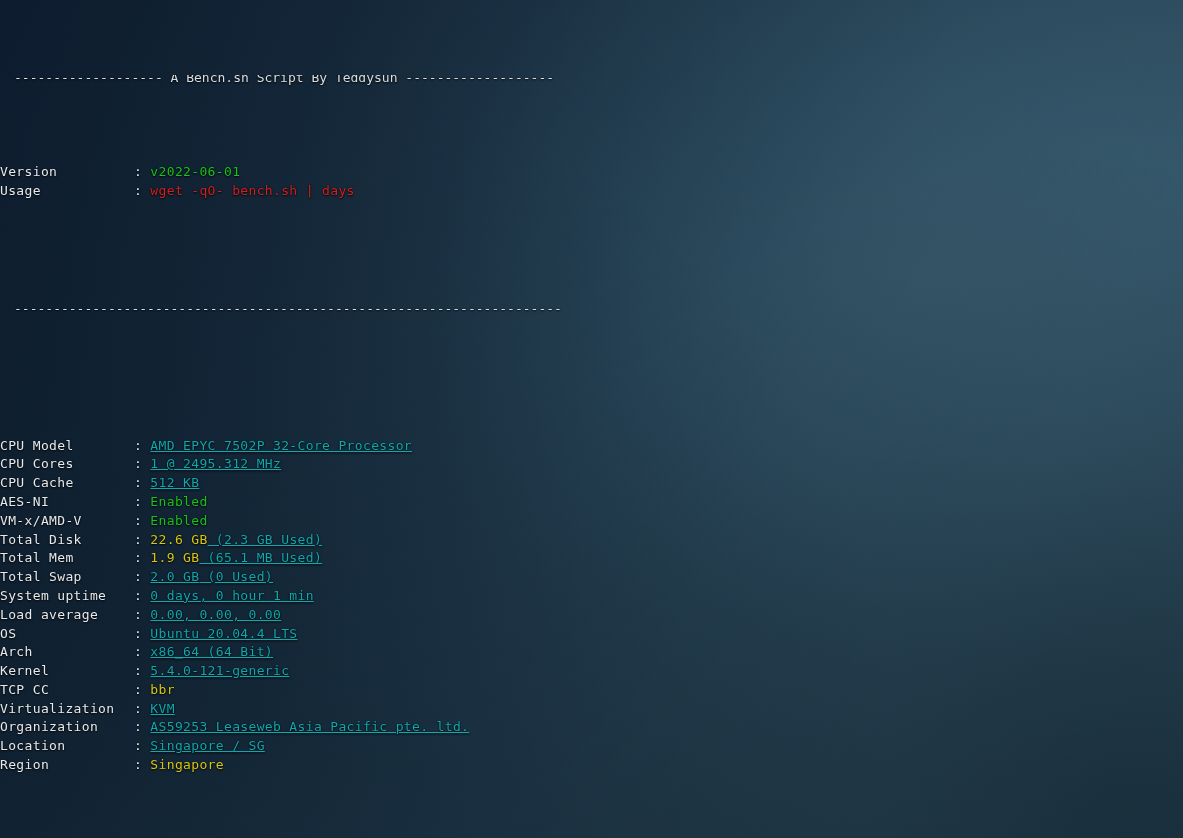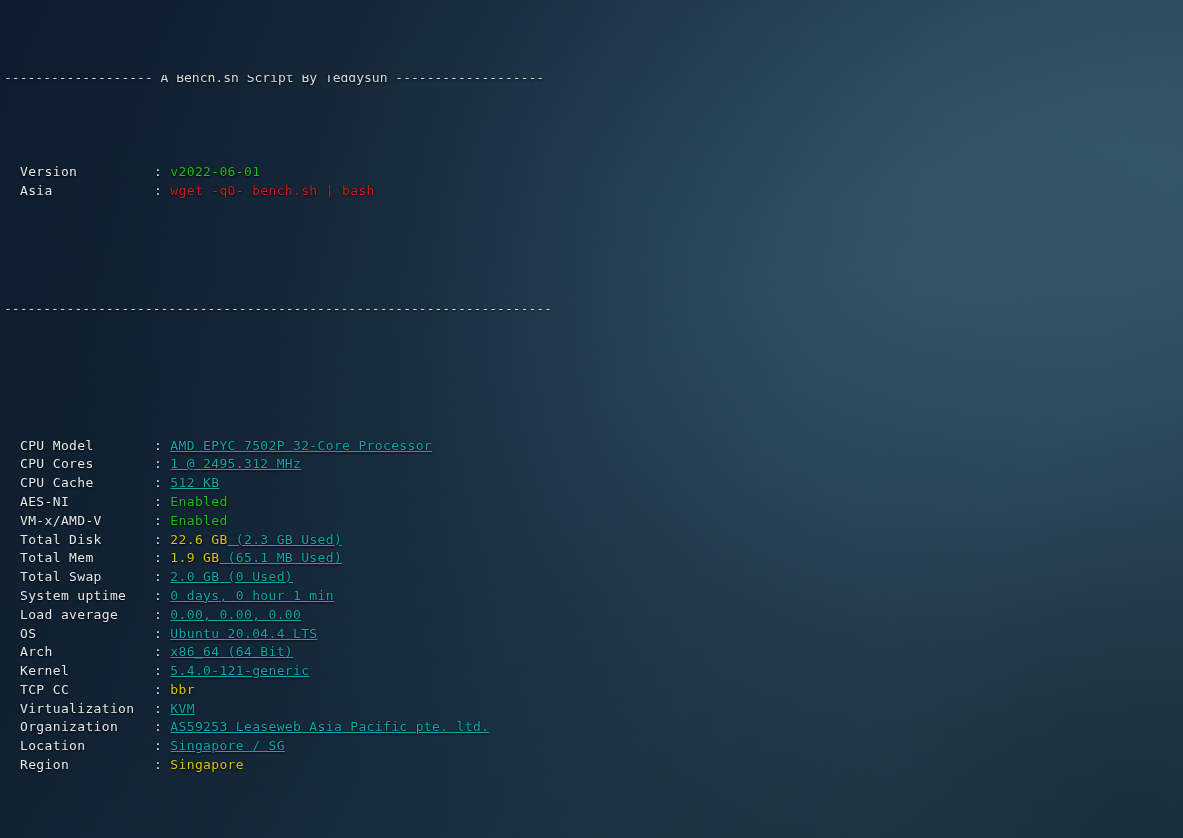--- a/index.html
+++ b/index.html
@@ -46,27 +46,27 @@
   #screen {
     position: relative;
     padding: 0 0 0 0;
     font-size: 13px;
     line-height: 18.8px;
     letter-spacing: 0.35px;
     white-space: pre;
     text-shadow: 0 1px 2px rgba(0,0,0,0.85), 0 0 1px rgba(0,0,0,0.7);
   }
 
-  .line { height: 18.8px; padding-left: 20px; }
+  .line { height: 18.8px; }
 
   
   #top-clip { height: 13px; overflow: hidden; position: relative; }
   #top-clip .line { position: absolute; top: -6px; left: 0; }
 
-  .sep { color: #d9dde0; padding-left: 4px; letter-spacing: 0; }
+  .sep { color: #d9dde0; padding-left: 14px; letter-spacing: 0; }
 
   .label  { color: #e6eaec; }
   .colon  { color: #e6eaec; }
   .cyan   { color: #10a7ad; text-decoration: underline; }
   .green  { color: #19c219; }
   .yellow { color: #d8c612; }
   .red    { color: #d02020; }
   .spacer-sm { height: 5px; }
 
   
@@ -79,21 +79,21 @@
 
 <div id="terminal">
   <div id="screen">
 
     
     <div id="top-clip">
       <div class="line sep">------------------- A Bench.sh Script By Teddysun -------------------</div>
     </div>
 
     
-    <div id="header-rows"><div class="line"><span class="k label">Version</span><span class="colon">: </span><span class="green">v2022-06-01</span></div><div class="line"><span class="k label">Asia</span><span class="colon">: </span><span class="red">wget -qO- bench.sh | bash</span></div></div>
+    <div id="header-rows"><div class="line"><span class="k label">Version</span><span class="colon">: </span><span class="green">v2022-06-01</span></div><div class="line"><span class="k label">Usage</span><span class="colon">: </span><span class="red">wget -qO- bench.sh | days</span></div></div>
 
     <div class="spacer-sm"></div>
     <div class="line sep">----------------------------------------------------------------------</div>
     <div class="spacer-sm"></div>
 
     
     <div id="system-rows"><div class="line"><span class="k label">CPU Model</span><span class="colon">: </span><span class="cyan">AMD EPYC 7502P 32-Core Processor</span></div><div class="line"><span class="k label">CPU Cores</span><span class="colon">: </span><span class="cyan">1 @ 2495.312 MHz</span></div><div class="line"><span class="k label">CPU Cache</span><span class="colon">: </span><span class="cyan">512 KB</span></div><div class="line"><span class="k label">AES-NI</span><span class="colon">: </span><span class="green">Enabled</span></div><div class="line"><span class="k label">VM-x/AMD-V</span><span class="colon">: </span><span class="green">Enabled</span></div><div class="line"><span class="k label">Total Disk</span><span class="colon">: </span><span class="yellow">22.6 GB</span><span class="cyan"> (2.3 GB Used)</span></div><div class="line"><span class="k label">Total Mem</span><span class="colon">: </span><span class="yellow">1.9 GB</span><span class="cyan"> (65.1 MB Used)</span></div><div class="line"><span class="k label">Total Swap</span><span class="colon">: </span><span class="cyan">2.0 GB</span><span class="cyan"> (0 Used)</span></div><div class="line"><span class="k label">System uptime</span><span class="colon">: </span><span class="cyan">0 days, 0 hour 1 min</span></div><div class="line"><span class="k label">Load average</span><span class="colon">: </span><span class="cyan">0.00, 0.00, 0.00</span></div><div class="line"><span class="k label">OS</span><span class="colon">: </span><span class="cyan">Ubuntu 20.04.4 LTS</span></div><div class="line"><span class="k label">Arch</span><span class="colon">: </span><span class="cyan">x86_64 (64 Bit)</span></div><div class="line"><span class="k label">Kernel</span><span class="colon">: </span><span class="cyan">5.4.0-121-generic</span></div><div class="line"><span class="k label">TCP CC</span><span class="colon">: </span><span class="yellow">bbr</span></div><div class="line"><span class="k label">Virtualization</span><span class="colon">: </span><span class="cyan">KVM</span></div><div class="line"><span class="k label">Organization</span><span class="colon">: </span><span class="cyan">AS59253 Leaseweb Asia Pacific pte. ltd.</span></div><div class="line"><span class="k label">Location</span><span class="colon">: </span><span class="cyan">Singapore / SG</span></div><div class="line"><span class="k label">Region</span><span class="colon">: </span><span class="yellow">Singapore</span></div></div>
 
     <div class="spacer-sm"></div>
     

